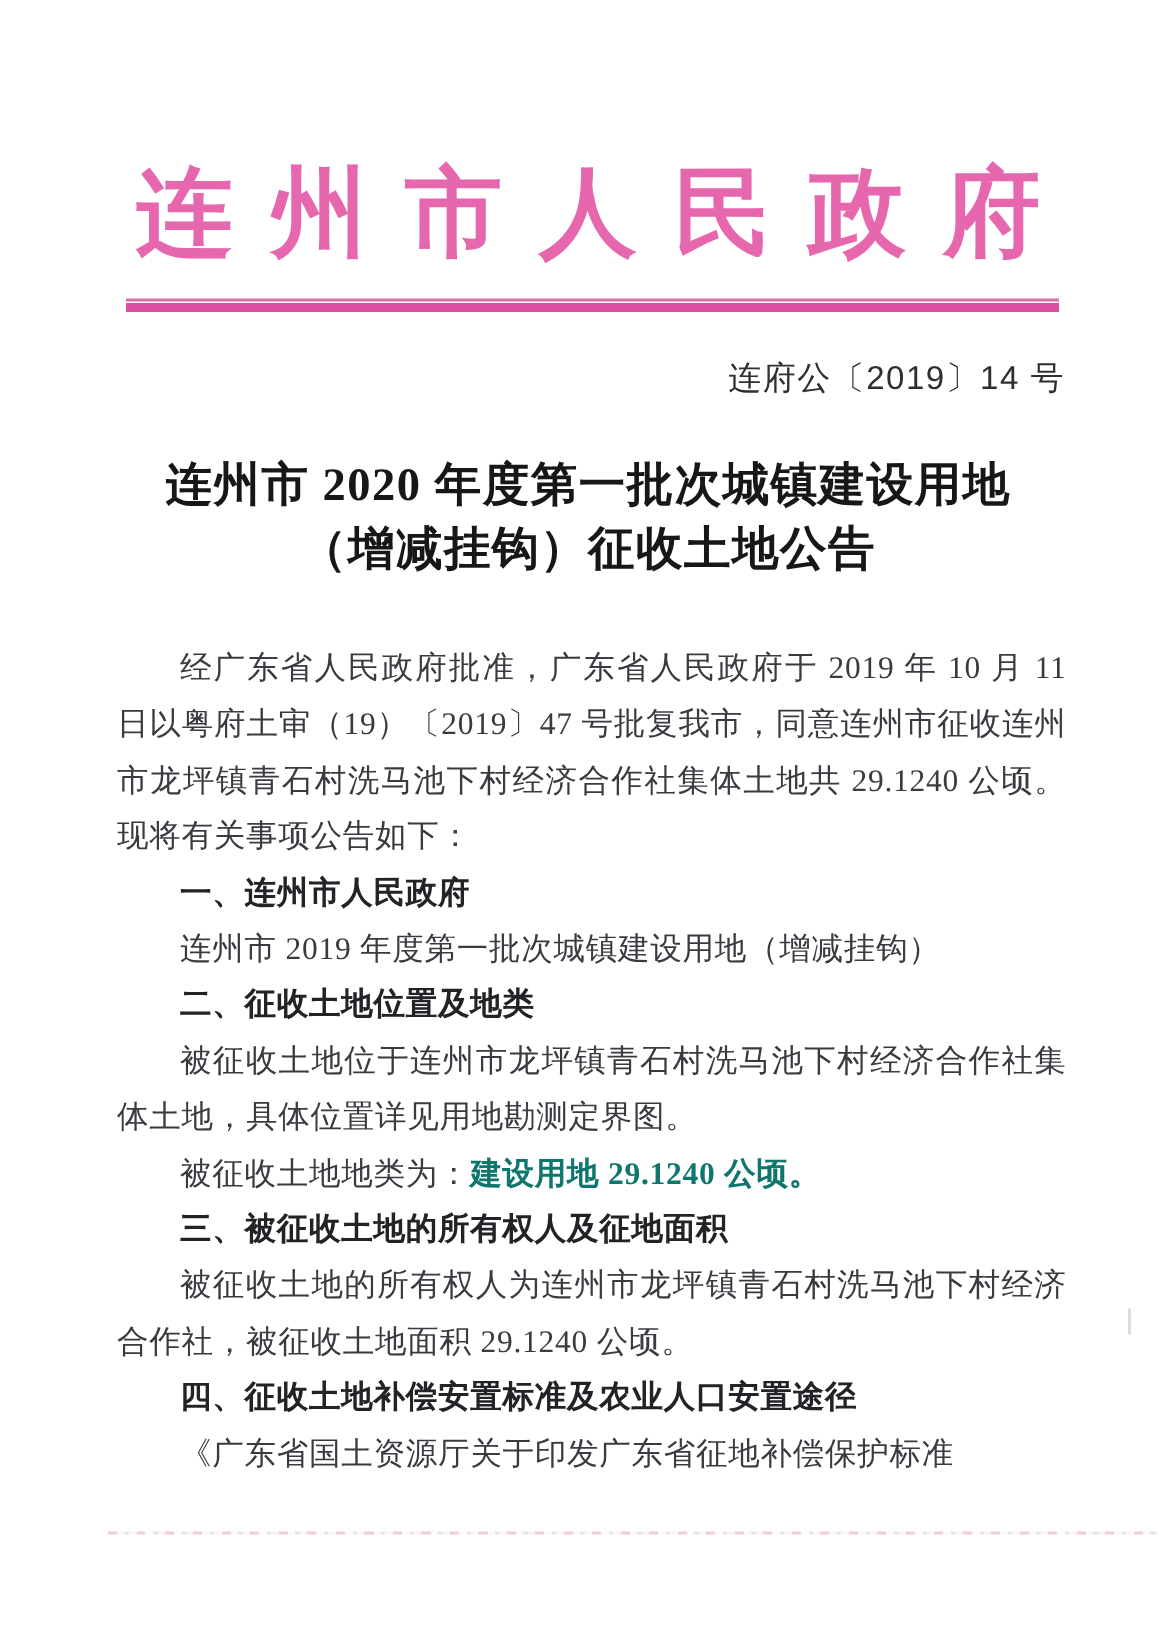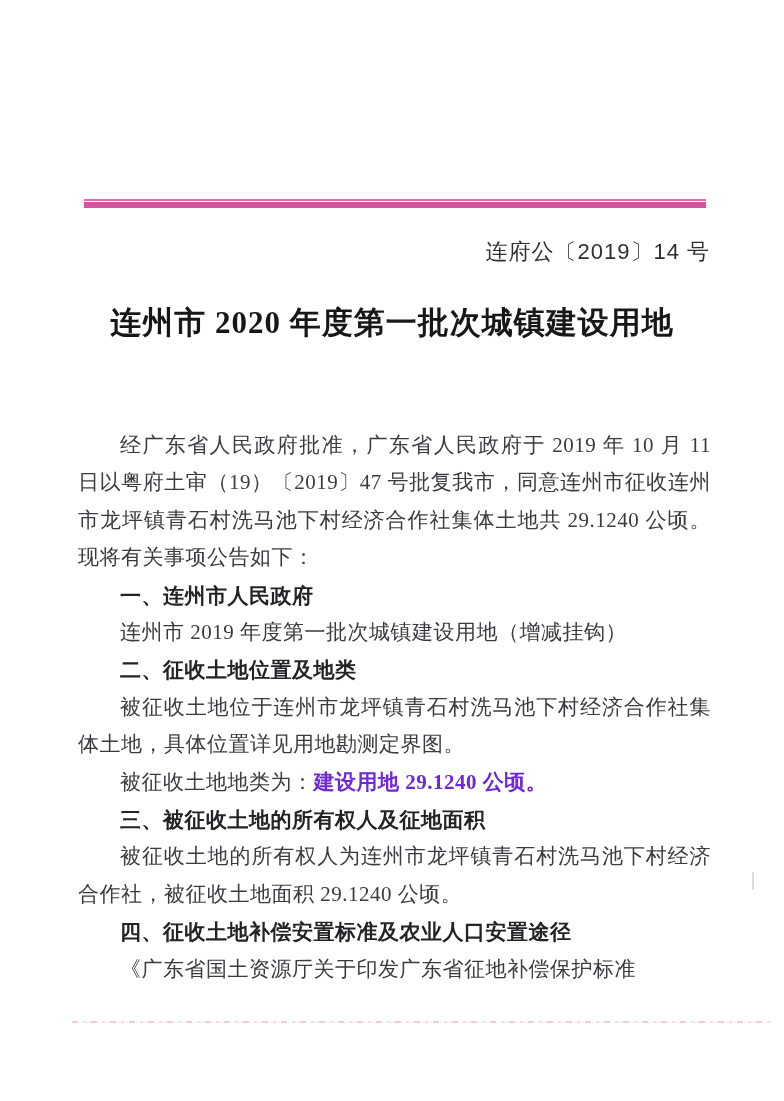--- a/index.html
+++ b/index.html
@@ -88,21 +88,21 @@
     letter-spacing: 0.5px;
   }
   .heading {
     font-family: "Liberation Sans", "DejaVu Sans", sans-serif;
     font-weight: 700;
     color: #232327;
     letter-spacing: 0.5px;
   }
   .emph {
     font-weight: 700;
-    color: #6d28d9;
+    color: #0f766e;
   }
   
   .scan-line-bottom {
     position: absolute;
     top: 1021px;
     left: 72px;
     width: 700px;
     height: 2px;
     background: repeating-linear-gradient(90deg,
       rgba(214, 128, 172, 0.40) 0 6px,
@@ -118,30 +118,32 @@
     height: 18px;
     background: rgba(158, 150, 155, 0.35);
     border-radius: 1px;
   }
 </style>
 </head>
 <body>
 
 <div class="page">
 
+  <div class="gov-header">连州市人民政府</div>
 
   <div class="header-rule">
     <div class="thin"></div>
     <div class="thick"></div>
   </div>
 
   <div class="doc-number">连府公〔2019〕14 号</div>
 
   <div class="doc-title">
     <div>连州市 2020 年度第一批次城镇建设用地</div>
+    <div>（增减挂钩）征收土地公告</div>
   </div>
 
   <div class="body-text">
     <p class="para">经广东省人民政府批准，广东省人民政府于 2019 年 10 月 11 日以粤府土审（19）〔2019〕47 号批复我市，同意连州市征收连州市龙坪镇青石村洗马池下村经济合作社集体土地共 29.1240 公顷。现将有关事项公告如下：</p>
     <p class="heading">一、连州市人民政府</p>
     <p class="para">连州市 2019 年度第一批次城镇建设用地（增减挂钩）</p>
     <p class="heading">二、征收土地位置及地类</p>
     <p class="para">被征收土地位于连州市龙坪镇青石村洗马池下村经济合作社集体土地，具体位置详见用地勘测定界图。</p>
     <p class="para"><span>被征收土地地类为：</span><span class="emph">建设用地 29.1240 公顷。</span></p>
     <p class="heading">三、被征收土地的所有权人及征地面积</p>

